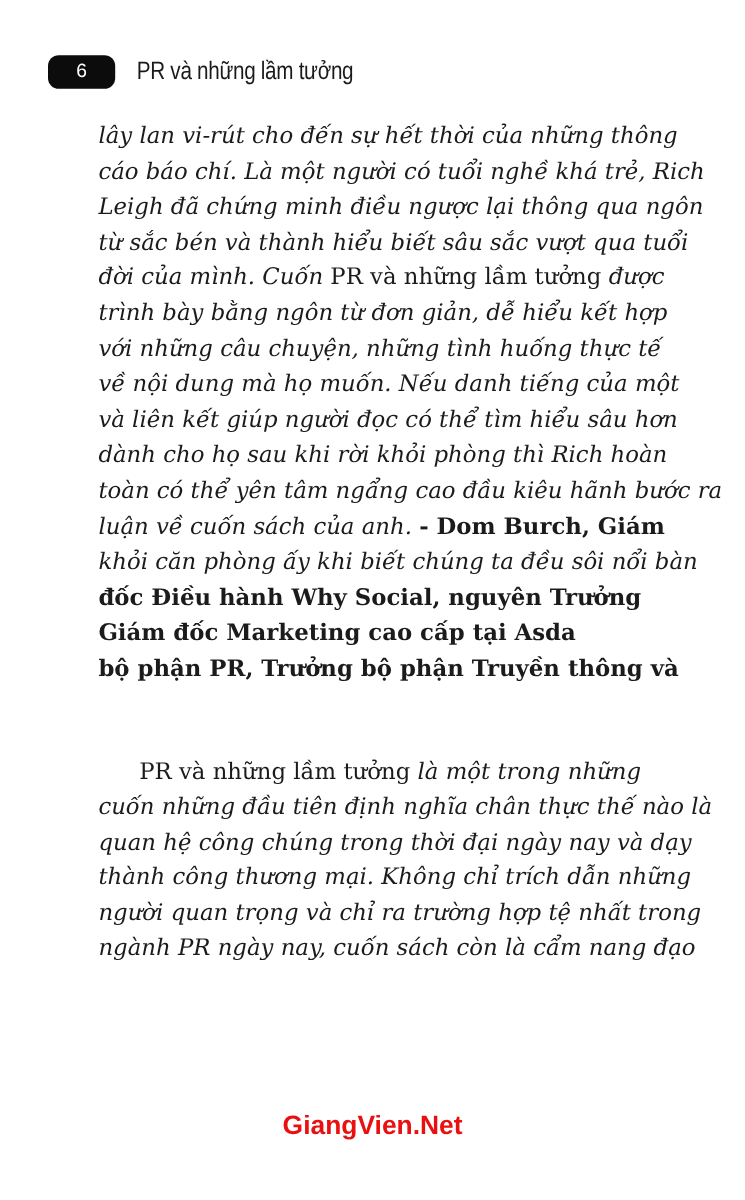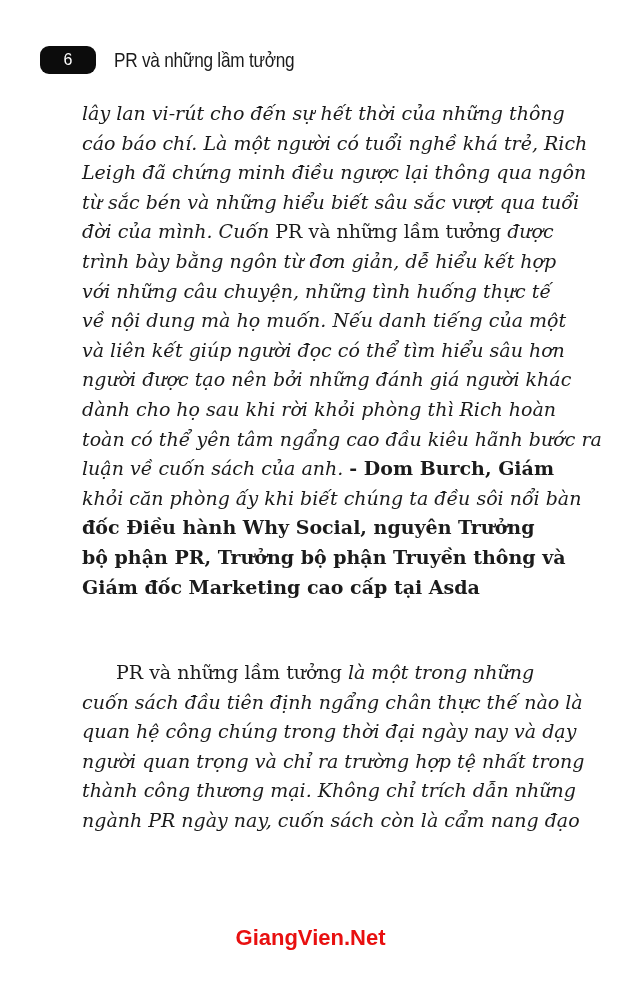--- a/index.html
+++ b/index.html
@@ -29,39 +29,38 @@
     <span>6</span>
   </div>
   <div class="running-title">PR và những lầm tưởng</div>
 </div>
 
 <div class="body-text" id="body-text">
   <div id="para-0">
       <div class="line"><span class="i">lây lan vi-rút cho đến sự hết thời của những thông</span></div>
       <div class="line"><span class="i">cáo báo chí. Là một người có tuổi nghề khá trẻ, Rich</span></div>
       <div class="line"><span class="i">Leigh đã chứng minh điều ngược lại thông qua ngôn</span></div>
-      <div class="line"><span class="i">từ sắc bén và những hiểu biết sâu sắc vượt qua tuổi</span></div>
+      <div class="line"><span class="i">từ sắc bén và thành hiểu biết sâu sắc vượt qua tuổi</span></div>
       <div class="line"><span class="i">đời của mình. Cuốn </span><span class="u">PR và những lầm tưởng</span><span class="i"> được</span></div>
       <div class="line"><span class="i">trình bày bằng ngôn từ đơn giản, dễ hiểu kết hợp</span></div>
       <div class="line"><span class="i">với những câu chuyện, những tình huống thực tế</span></div>
       <div class="line"><span class="i">về nội dung mà họ muốn. Nếu danh tiếng của một</span></div>
       <div class="line"><span class="i">và liên kết giúp người đọc có thể tìm hiểu sâu hơn</span></div>
-      <div class="line"><span class="i">người được tạo nên bởi những đánh giá người khác</span></div>
       <div class="line"><span class="i">dành cho họ sau khi rời khỏi phòng thì Rich hoàn</span></div>
       <div class="line"><span class="i">toàn có thể yên tâm ngẩng cao đầu kiêu hãnh bước ra</span></div>
       <div class="line"><span class="i">luận về cuốn sách của anh. </span><span class="b">- Dom Burch, Giám</span></div>
       <div class="line"><span class="i">khỏi căn phòng ấy khi biết chúng ta đều sôi nổi bàn</span></div>
       <div class="line"><span class="b">đốc Điều hành Why Social, nguyên Trưởng</span></div>
+      <div class="line last"><span class="b">Giám đốc Marketing cao cấp tại Asda</span></div>
       <div class="line"><span class="b">bộ phận PR, Trưởng bộ phận Truyền thông và</span></div>
-      <div class="line last"><span class="b">Giám đốc Marketing cao cấp tại Asda</span></div>
     </div>
   <div class="para-gap"></div>
   <div id="para-1">
       <div class="line indent"><span class="u">PR và những lầm tưởng</span><span class="i"> là một trong những</span></div>
-      <div class="line"><span class="i">cuốn sách đầu tiên định ngẩng chân thực thế nào là</span></div>
+      <div class="line"><span class="i">cuốn những đầu tiên định nghĩa chân thực thế nào là</span></div>
       <div class="line"><span class="i">quan hệ công chúng trong thời đại ngày nay và dạy</span></div>
+      <div class="line"><span class="i">thành công thương mại. Không chỉ trích dẫn những</span></div>
       <div class="line"><span class="i">người quan trọng và chỉ ra trường hợp tệ nhất trong</span></div>
-      <div class="line"><span class="i">thành công thương mại. Không chỉ trích dẫn những</span></div>
       <div class="line last"><span class="i">ngành PR ngày nay, cuốn sách còn là cẩm nang đạo</span></div>
     </div>
 </div>
 
 <div class="watermark">GiangVien.Net</div>
 
 </body></html>

